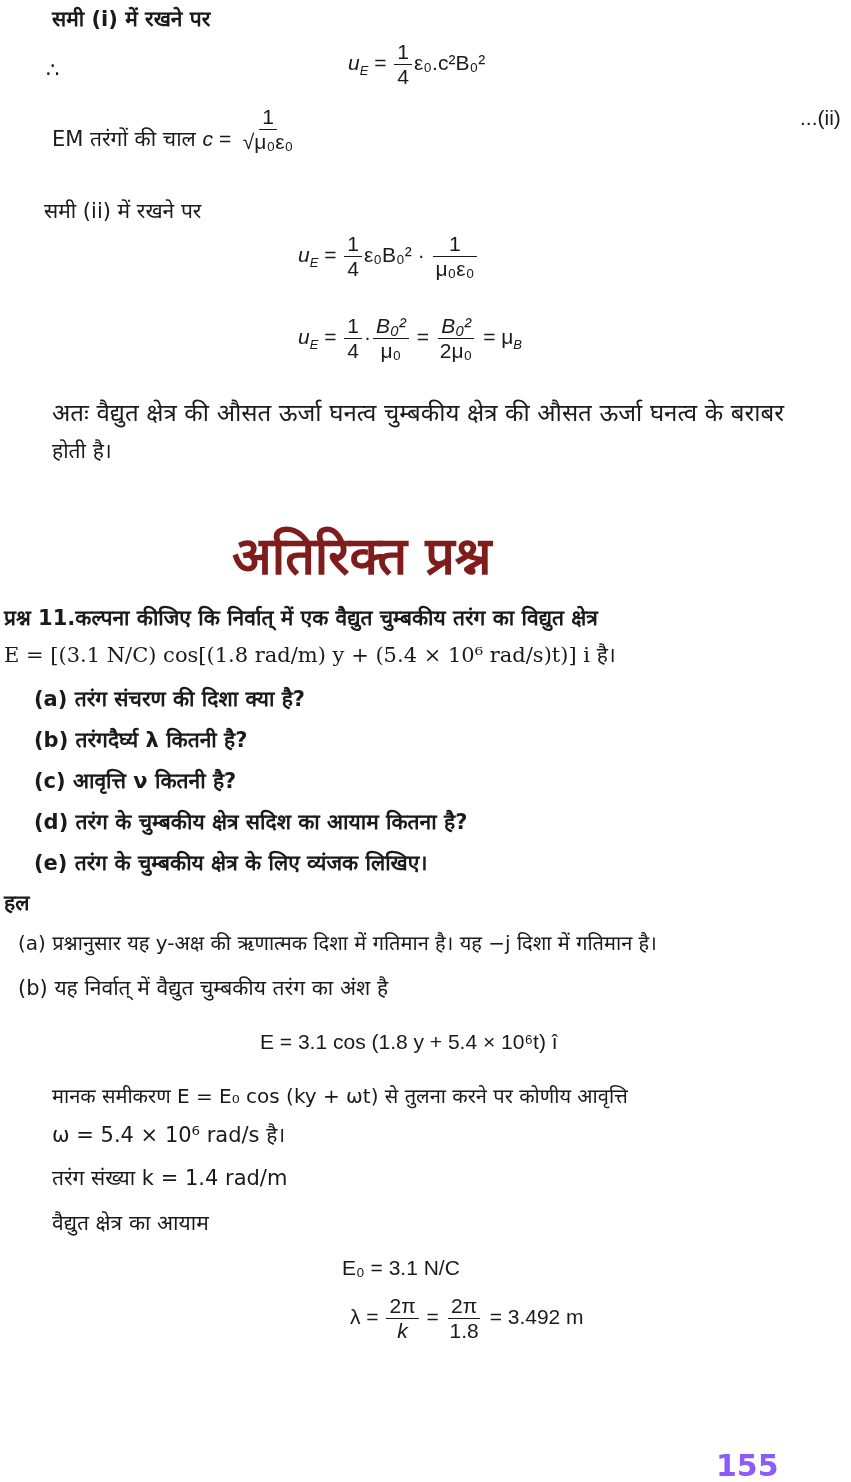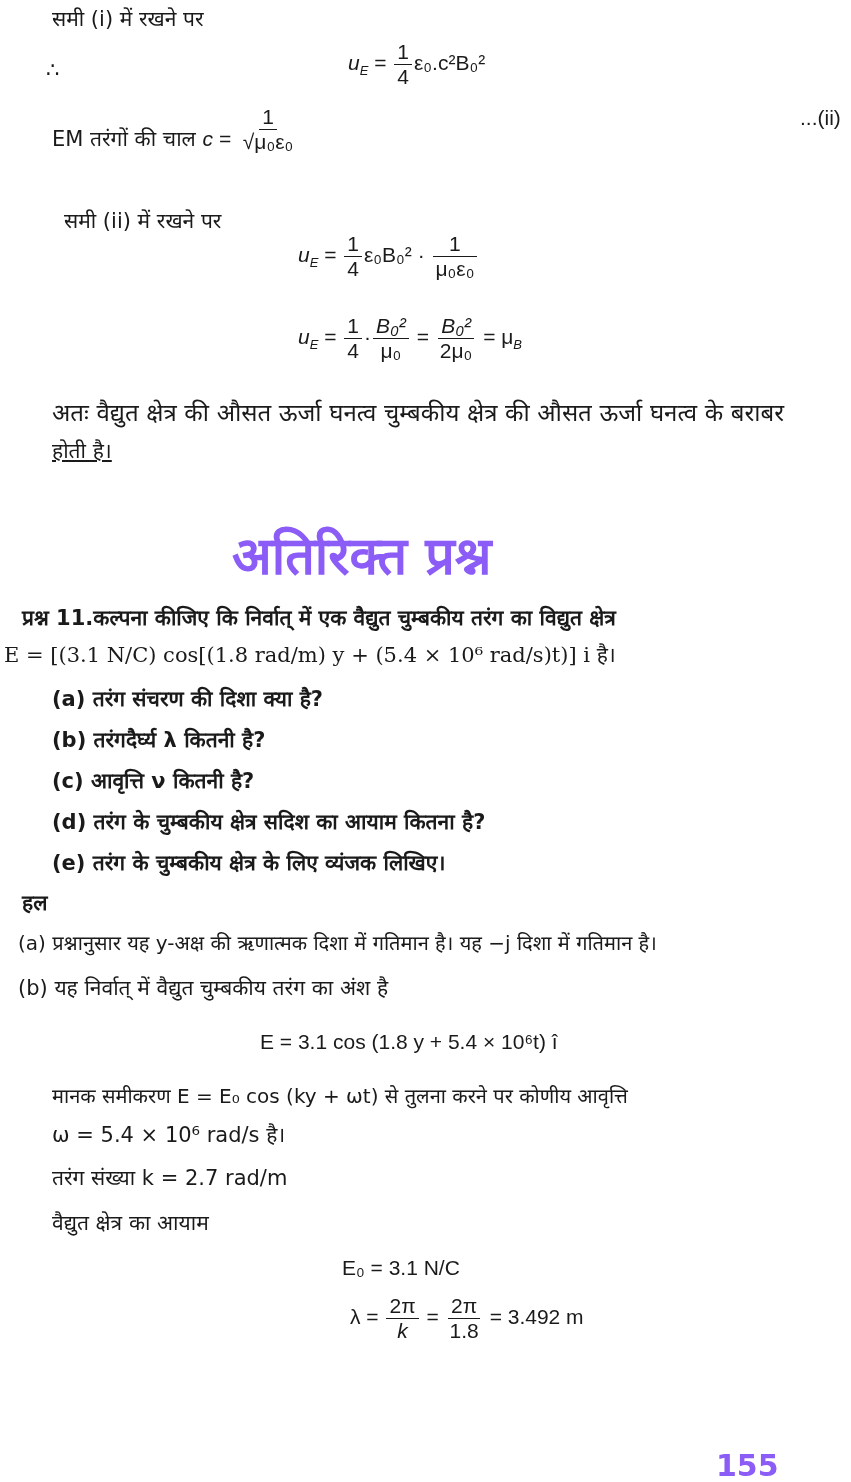--- a/index.html
+++ b/index.html
@@ -6,29 +6,29 @@
   body { width:851px; height:1482px; position:relative; overflow:hidden;
          font-family:"DejaVu Sans", "Liberation Sans", sans-serif; color:#1a1a1a; }
   .abs { position:absolute; }
   .txt { font-size:21px; line-height:26px; white-space:nowrap; }
   .math { font-family:"Liberation Sans", sans-serif; font-size:21px; white-space:nowrap; }
   .it { font-style:italic; }
   .frac { display:inline-flex; flex-direction:column; align-items:center; vertical-align:middle; margin:0 2px; }
   .frac .num { border-bottom:1.5px solid #1a1a1a; padding:0 3px; line-height:24px; }
   .frac .den { padding:0 3px; line-height:24px; }
   sub, sup { font-size:13px; }
-  .heading { font-family:"DejaVu Sans", sans-serif; font-weight:bold; color:#8b5cf6; font-size:52px; }
+  .heading { font-family:"DejaVu Sans", sans-serif; font-weight:bold; color:#7f1d1d; font-size:52px; }
   .q { font-family:"DejaVu Serif", "Liberation Serif", serif; font-weight:normal; font-size:21px; white-space:nowrap; }
-  .qitem { font-family:"DejaVu Sans", sans-serif; font-weight:bold; font-size:21px; white-space:nowrap;margin-left:18px; }
+  .qitem { font-family:"DejaVu Sans", sans-serif; font-weight:bold; font-size:21px; white-space:nowrap; }
   .pageno { font-family:"DejaVu Sans", sans-serif; font-weight:bold; color:#8b5cf6; font-size:30px; }
 </style>
 </head>
 <body>
 
-<div class="abs txt" style="left:52px; top:6px;">समी (i) में रखने पर</div>
+<div class="abs txt" style="left:52px; top:6px;font-weight:bold;">समी (i) में रखने पर</div>
 
 <div class="abs math" style="left:46px; top:58px;">∴</div>
 <div class="abs math" style="left:348px; top:40px;">
   <span class="it">u</span><sub class="it">E</sub>
   <span>=</span>
   <span class="frac">
       <span class="num">1</span>
       <span class="den">4</span>
     </span><span>ε₀.c²B₀²</span>
 </div>
@@ -36,21 +36,21 @@
 
 <div class="abs txt" style="left:52px; top:125px;">
   <span>EM तरंगों की चाल</span>
   <span class="math it">c =</span>
   <span class="frac math" style="margin-top:-20px;">
       <span class="num">1</span>
       <span class="den">√μ₀ε₀</span>
     </span>
 </div>
 
-<div class="abs txt" style="left:64px; top:198px;margin-top:10px;">समी (ii) में रखने पर</div>
+<div class="abs txt" style="left:44px; top:198px;">समी (ii) में रखने पर</div>
 
 <div class="abs math" style="left:298px; top:232px;">
   <span class="it">u</span><sub class="it">E</sub>
   <span>=</span>
   <span class="frac">
       <span class="num">1</span>
       <span class="den">4</span>
     </span><span>ε₀B₀² ·</span>
   <span class="frac">
       <span class="num" style="padding:0 16px;">1</span>
@@ -70,21 +70,21 @@
     </span>
   <span>=</span>
   <span class="frac">
       <span class="num it">B₀²</span>
       <span class="den">2μ₀</span>
     </span>
   <span>= μ</span><sub class="it">B</sub>
 </div>
 
 <div class="abs txt" style="left:52px; top:400px; font-size:24px;">अतः वैद्युत क्षेत्र की औसत ऊर्जा घनत्व चुम्बकीय क्षेत्र की औसत ऊर्जा घनत्व के बराबर</div>
-<div class="abs txt" style="left:52px; top:438px;text-decoration:underline;">होती है।</div>
+<div class="abs txt" style="left:52px; top:438px;">होती है।</div>
 
 <div class="abs heading" style="left:232px; top:518px;">अतिरिक्त प्रश्न</div>
 
 <div class="abs qitem" style="left:4px; top:603px;">
   <span>प्रश्न 11.</span><span>कल्पना कीजिए कि निर्वात् में एक वैद्युत चुम्बकीय तरंग का विद्युत क्षेत्र</span>
 </div>
 <div class="abs q" style="left:4px; top:640px;">E = [(3.1 N/C) cos[(1.8 rad/m) y + (5.4 × 10⁶ rad/s)t)] i है।</div>
 
 <div class="abs qitem" style="left:34px; top:684px;">(a) तरंग संचरण की दिशा क्या है?</div>
 <div class="abs qitem" style="left:34px; top:725px;">(b) तरंगदैर्घ्य λ कितनी है?</div>
@@ -92,21 +92,21 @@
 <div class="abs qitem" style="left:34px; top:807px;">(d) तरंग के चुम्बकीय क्षेत्र सदिश का आयाम कितना है?</div>
 <div class="abs qitem" style="left:34px; top:848px;">(e) तरंग के चुम्बकीय क्षेत्र के लिए व्यंजक लिखिए।</div>
 
 <div class="abs qitem" style="left:4px; top:888px;">हल</div>
 <div class="abs txt" style="left:18px; top:930px; font-size:20px;">(a) प्रश्नानुसार यह y-अक्ष की ऋणात्मक दिशा में गतिमान है। यह −j दिशा में गतिमान है।</div>
 <div class="abs txt" style="left:18px; top:975px;">(b) यह निर्वात् में वैद्युत चुम्बकीय तरंग का अंश है</div>
 <div class="abs math" style="left:260px; top:1030px;">E = 3.1 cos (1.8 y + 5.4 × 10⁶t) î</div>
 
 <div class="abs txt" style="left:52px; top:1083px; font-size:20px;">मानक समीकरण E = E₀ cos (ky + ωt) से तुलना करने पर कोणीय आवृत्ति</div>
 <div class="abs txt" style="left:52px; top:1122px;">ω = 5.4 × 10⁶ rad/s है।</div>
-<div class="abs txt" style="left:52px; top:1165px;">तरंग संख्या k = 2.7 rad/m</div>
+<div class="abs txt" style="left:52px; top:1165px;">तरंग संख्या k = 1.4 rad/m</div>
 <div class="abs txt" style="left:52px; top:1210px;">वैद्युत क्षेत्र का आयाम</div>
 
 <div class="abs math" style="left:342px; top:1256px;">E₀ = 3.1 N/C</div>
 <div class="abs math" style="left:350px; top:1294px;">
   <span>λ =</span>
   <span class="frac">
       <span class="num">2π</span>
       <span class="den it">k</span>
     </span>
   <span>=</span>

